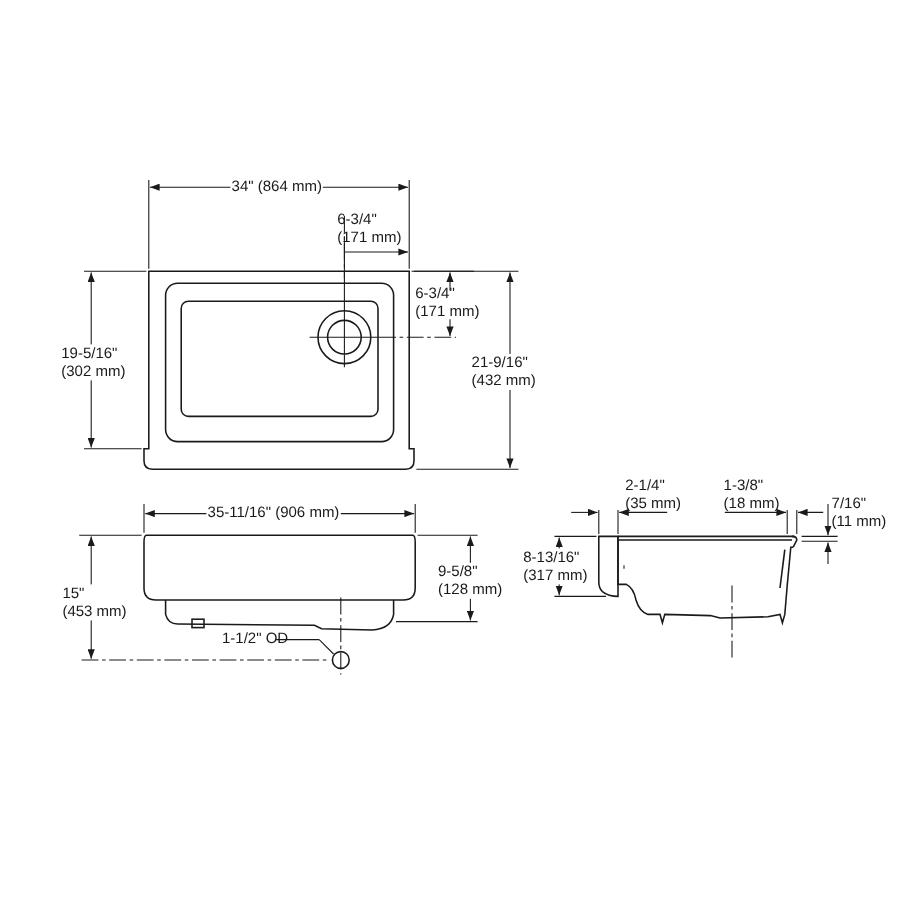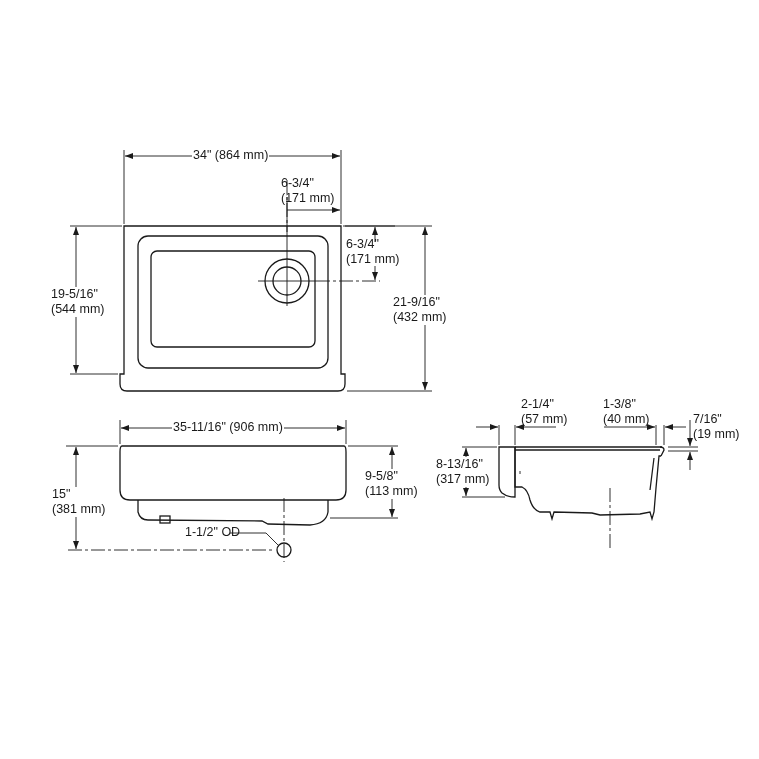--- a/index.html
+++ b/index.html
@@ -124,53 +124,53 @@
   <span>(171 mm)</span>
 </div>
 
 <div class="lbl" style="left:346px;top:237px;">
   <span>6-3/4"</span>
   <span>(171 mm)</span>
 </div>
 
 <div class="lbl bg" style="left:50px;top:287px;">
   <span>19-5/16"</span>
-  <span>(544 mm)</span>
+  <span>(302 mm)</span>
 </div>
 
 <div class="lbl bg" style="left:392px;top:295px;">
   <span>21-9/16"</span>
   <span>(432 mm)</span>
 </div>
 
 <div class="lbl bg" style="left:172px;top:420px;">35-11/16" (906 mm)</div>
 
 <div class="lbl bg" style="left:51px;top:487px;">
   <span>15"</span>
-  <span>(381 mm)</span>
+  <span>(453 mm)</span>
 </div>
 
 <div class="lbl bg" style="left:364px;top:469px;">
   <span>9-5/8"</span>
-  <span>(113 mm)</span>
+  <span>(128 mm)</span>
 </div>
 
 <div class="lbl" style="left:185px;top:525px;">1-1/2" OD</div>
 
 <div class="lbl" style="left:521px;top:397px;">
   <span>2-1/4"</span>
-  <span>(57 mm)</span>
+  <span>(35 mm)</span>
 </div>
 
 <div class="lbl" style="left:603px;top:397px;">
   <span>1-3/8"</span>
-  <span>(40 mm)</span>
+  <span>(18 mm)</span>
 </div>
 
 <div class="lbl" style="left:693px;top:412px;">
   <span>7/16"</span>
-  <span>(19 mm)</span>
+  <span>(11 mm)</span>
 </div>
 
 <div class="lbl bg" style="left:435px;top:457px;">
   <span>8-13/16"</span>
   <span>(317 mm)</span>
 </div>
 
 </body></html>

